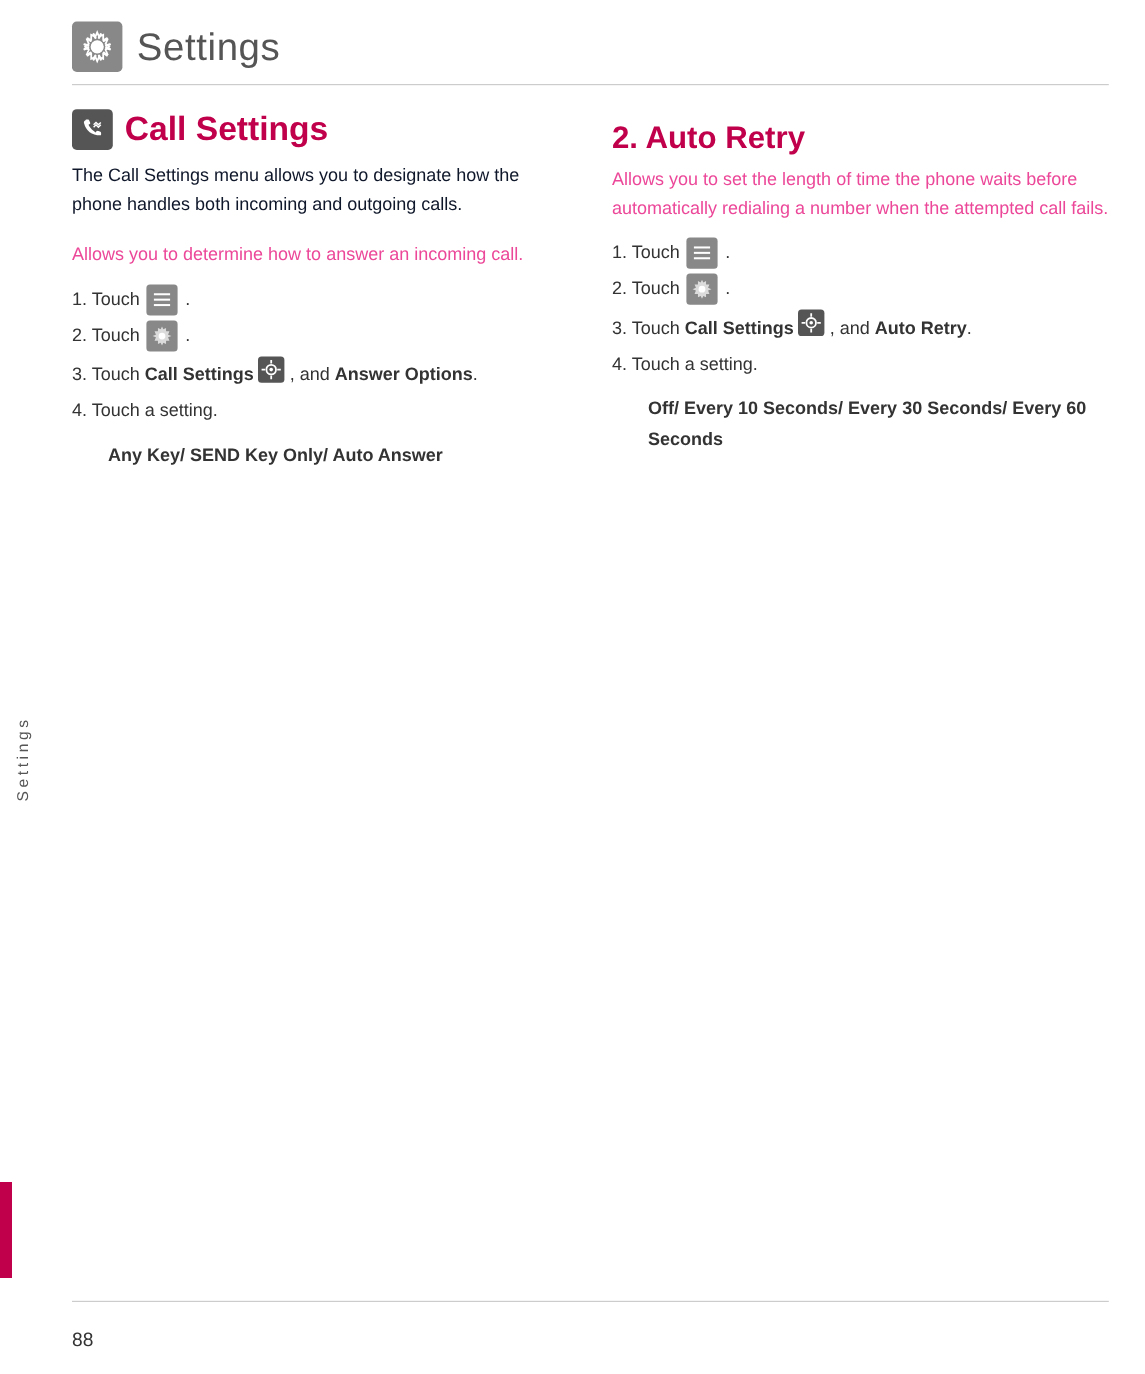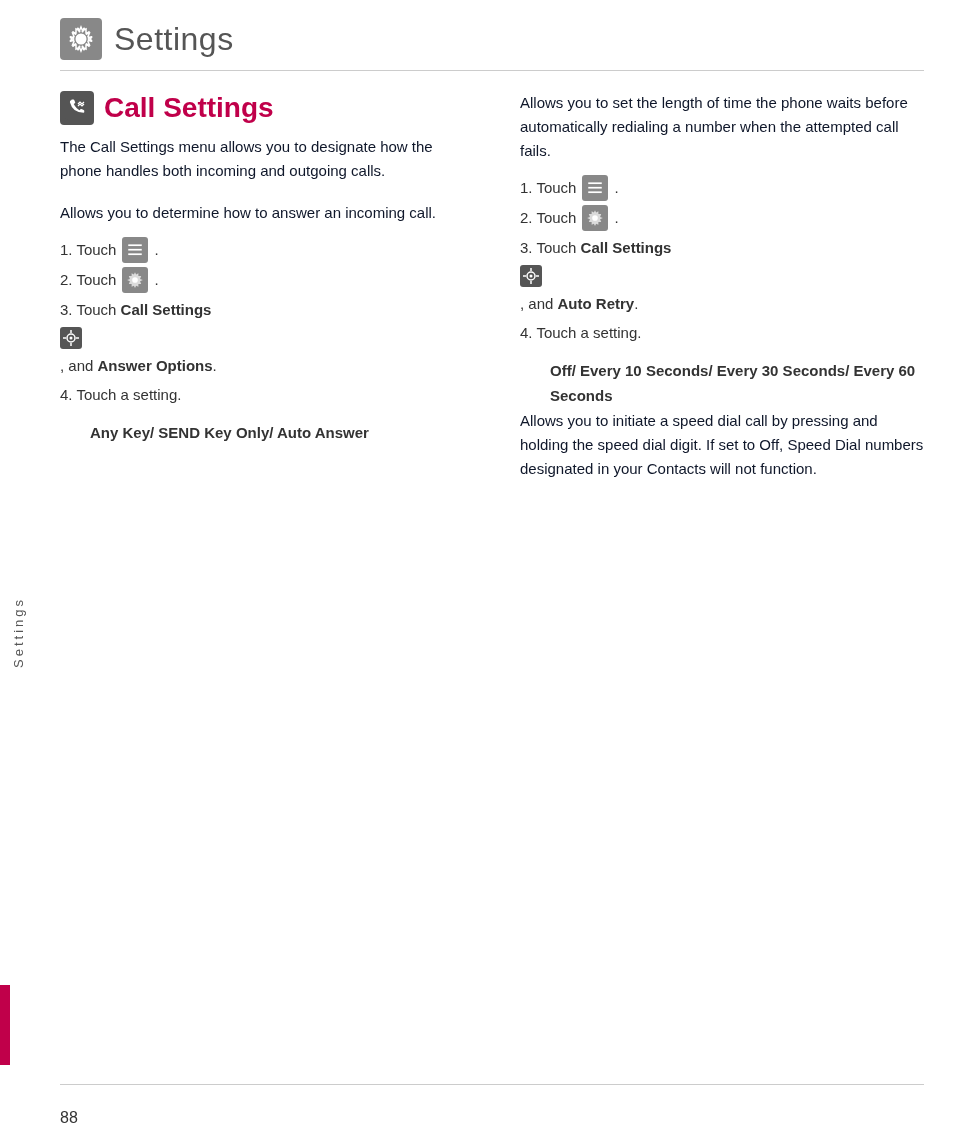--- a/index.html
+++ b/index.html
@@ -34,21 +34,21 @@
       font-size: 32px;
       color: #555;
       font-weight: normal;
       letter-spacing: 0.5px;
     }
 
     
     .content {
       display: flex;
       padding: 20px 30px 20px 50px;
-      gap: 10px;
+      gap: 0;
     }
 
     
     .left-col {
       width: 430px;
       padding-right: 30px;
       flex-shrink: 0;
     }
 
     
@@ -76,21 +76,21 @@
     .subsection-title {
       font-size: 26px;
       color: #c0004a;
       font-weight: bold;
       margin-bottom: 8px;
       margin-top: 8px;
     }
 
     .subsection-intro {
       font-size: 15px;
-      color: #0f172a;
+      color: #ec4899;
       line-height: 1.6;
       margin-bottom: 12px;
     }
 
     .step-list {
       list-style: none;
       padding: 0;
       margin-bottom: 12px;
     }
 
@@ -99,21 +99,20 @@
       color: #333;
       line-height: 1.7;
       margin-bottom: 4px;
       display: flex;
       gap: 6px;
     }
 
     .step-item.step-with-bold {
       align-items: flex-start;
       flex-wrap: wrap;
-      flex-direction: column;
     }
 
     .inline-icon {
       width: 26px;
       height: 26px;
       background: #888;
       border-radius: 3px;
       display: inline-flex;
       align-items: center;
       justify-content: center;
@@ -289,20 +288,21 @@
     </ul>
 
     <div class="options-block">
       <span>Any Key/ SEND Key Only/ Auto Answer</span>
     </div>
 
   </div>
 
   <div class="right-col">
 
+    <h3 class="subsection-title">2. Auto Retry</h3>
     <p class="subsection-intro">Allows you to set the length of time the phone waits before automatically redialing a number when the attempted call fails.</p>
 
     <ul class="step-list">
       <li class="step-item">
         <span class="step-number">1. Touch</span>
         <span class="inline-icon">
           <svg width="16" height="16" viewBox="0 0 16 16">
               <rect x="2" y="3" width="12" height="1.5" fill="#fff"></rect>
               <rect x="2" y="7" width="12" height="1.5" fill="#fff"></rect>
               <rect x="2" y="11" width="12" height="1.5" fill="#fff"></rect>
@@ -337,21 +337,20 @@
       </li>
       <li class="step-item">
         <span>4. Touch a setting.</span>
       </li>
     </ul>
 
     <div class="options-block">
       <span>Off/ Every 10 Seconds/ Every 30 Seconds/ Every 60 Seconds</span>
     </div>
 
-    <p class="subsection-intro">Allows you to initiate a speed dial call by pressing and holding the speed dial digit. If set to Off, Speed Dial numbers designated in your Contacts will not function.</p>
 
   </div>
 
 </div>
 
 <hr style="border: none; border-top: 1px solid #ccc; margin: 0 30px 10px 60px; position:absolute; bottom: 50px; left: 0; right: 0;">
 
 <div class="page-number" style="position:absolute; bottom:18px; left:60px; font-size:16px; color:#333;">88</div>
 
 </body></html>

